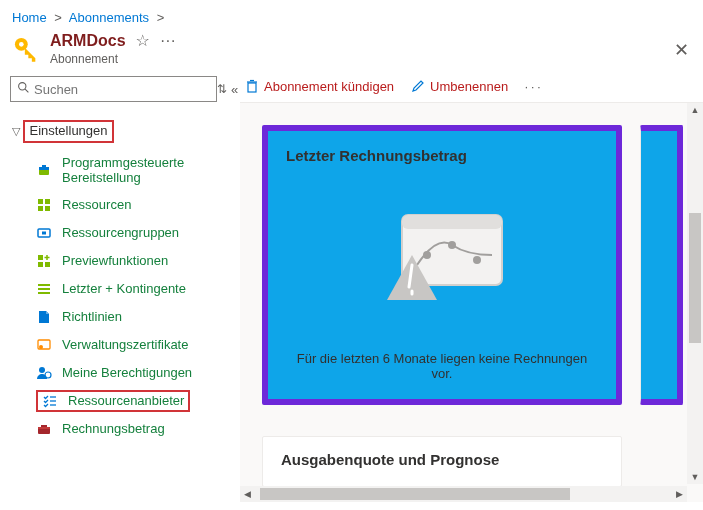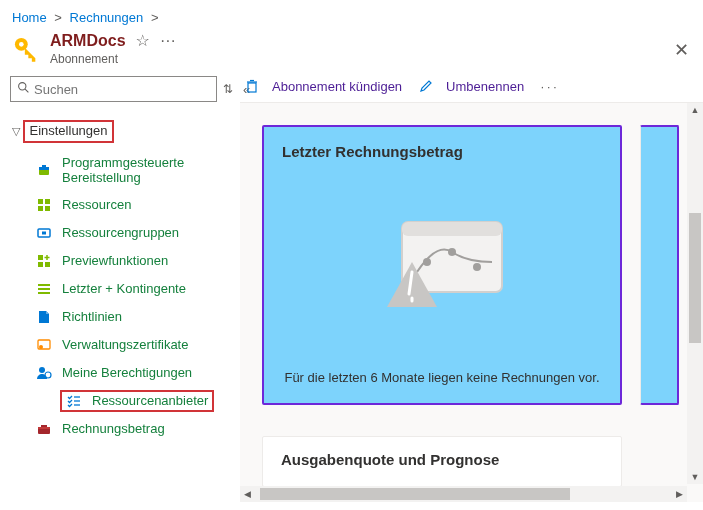--- a/index.html
+++ b/index.html
@@ -39,21 +39,21 @@
     display: flex;
     height: calc(100% - 80px);
   }
   .left {
     width: 240px;
     border-right: none;
     display:flex;
     flex-direction:column;
   }
   .search-row {
-    display:flex; align-items:center; gap:6px;
+    display:flex; align-items:center; 
     padding: 4px 6px 8px 10px;
   }
   .search-box {
     flex:1;
     display:flex; align-items:center;
     border:1px solid #8a8886;
     height:26px;
     padding:0 6px;
   }
   .search-box input {
@@ -83,50 +83,50 @@
   .nav-item {
     display:flex; align-items:center;
     padding: 6px 10px 6px 36px;
     gap:10px;
     cursor:pointer;
     font-size:13px;
     color:#15803d;
   }
   .nav-item .icon { width:16px; height:16px; flex:0 0 16px; }
   .nav-item.hilite { padding-top:3px; padding-bottom:3px;}
-  .nav-item.hilite .label-wrap { border:2px solid #d13438; padding:1px 4px; display:flex; align-items:center;margin-left:24px;}
+  .nav-item.hilite .label-wrap { border:2px solid #d13438; padding:1px 4px; display:flex; align-items:center;}
   
   .right {
     flex:1;
     display:flex;
     flex-direction:column;
     min-width:0;
   }
   .cmdbar {
     display:flex; align-items:center; gap:16px;
     padding: 6px 10px 8px 4px;
     border-bottom:1px solid #edebe9;
   }
   .cmdbar .cmd {
-    display:flex; align-items:center; gap:12px;
-    color:#4c1d95; font-size:13px; cursor:pointer;
+    display:flex; align-items:center; gap:4px;
+    color:#b91c1c; font-size:13px; cursor:pointer;
   }
   .cmdbar .cmd svg { width:16px; height:16px; }
   .cmdbar .more { color:#605e5c; cursor:pointer; letter-spacing:2px; }
   .content {
     flex:1;
     background:#faf9f8;
     overflow:hidden;
     position:relative;
     padding: 22px 0 0 22px;
   }
   .cards-row { display:flex; gap:18px; height: 280px;}
   .card {
-    background:#7dd3fc;
-    border:2px solid #6d28d9;
+    background:#0ea5e9;
+    border:6px solid #6d28d9;
     border-radius:2px;
     flex: 0 0 360px;
     padding: 16px 18px 18px 18px;
     display:flex; flex-direction:column;
   }
   .card.peek { flex:0 0 26px; border-left:1px solid #edebe9; }
   .card h3 { font-size:15px; font-weight:600; margin-bottom:12px;}
   .card .illus { flex:1; display:flex; align-items:center; justify-content:center; }
   .card .msg { text-align:center; font-size:13px; color:#323130; margin-top:8px;}
   .card2 {
@@ -153,21 +153,21 @@
   .hscroll .thumb{ position:absolute; top:2px; bottom:2px; left:20px; width:310px; background:#c8c6c4;}
   .hscroll .arr{ position:absolute; top:0; bottom:0; font-size:9px; color:#605e5c; display:flex; align-items:center;}
   .hscroll .arr.l{left:4px;} .hscroll .arr.r{right:4px;}
 </style>
 </head>
 <body>
 
 <div class="breadcrumb">
   <a>Home</a>
   <span class="sep">&gt;</span>
-  <a>Rechnungen</a>
+  <a>Abonnements</a>
   <span class="sep">&gt;</span>
 </div>
 
 <div class="header">
   <svg class="key-icon" viewBox="0 0 24 24">
     <circle cx="8" cy="8" r="5.5" fill="#ffb900"></circle>
     <circle cx="8" cy="8" r="2" fill="#fff"></circle>
     <path d="M11 11 L20 20 L20 23 L17 23 L17 20 L14 20 L14 17 L11 17 Z" fill="#ffb900"></path>
   </svg>
   <div class="title-block">

